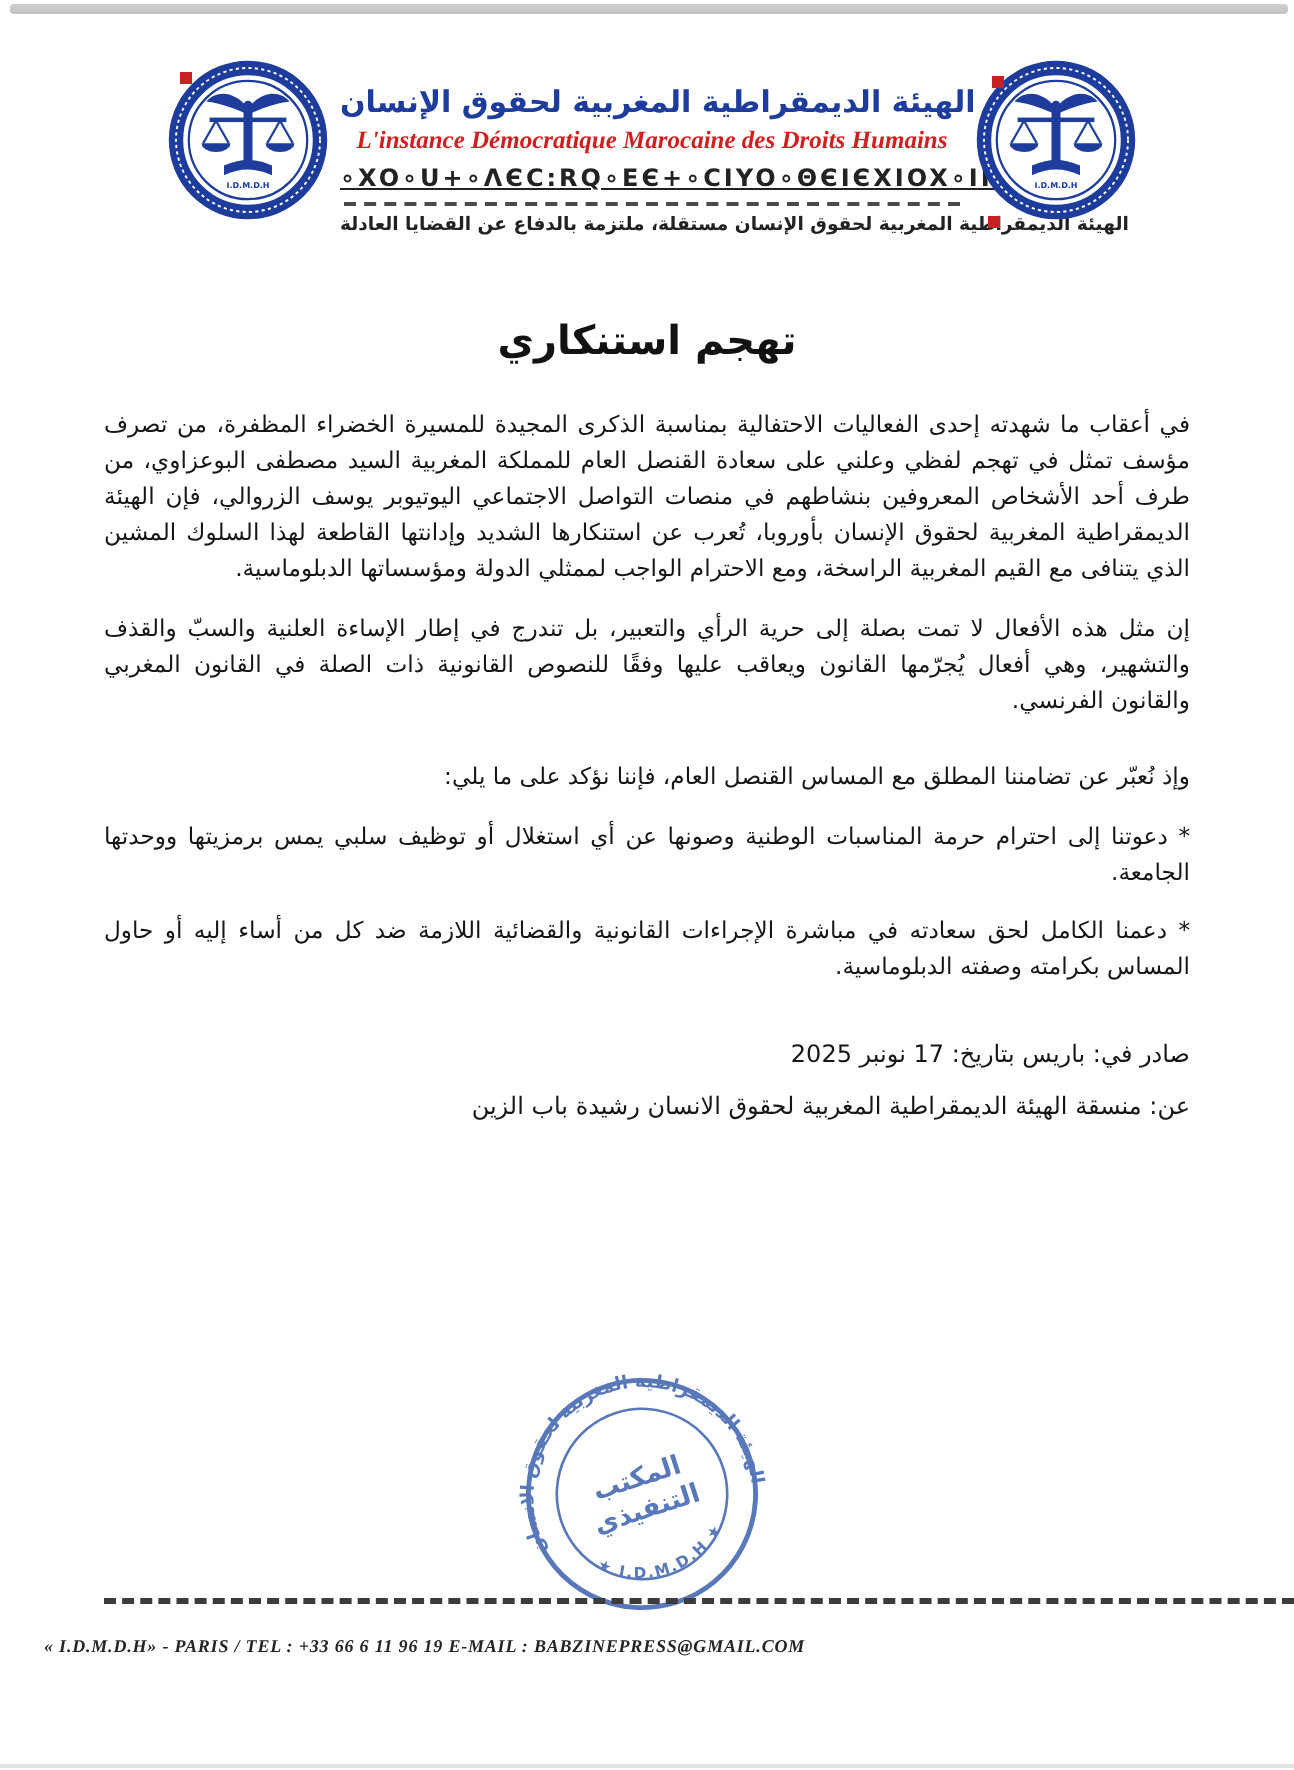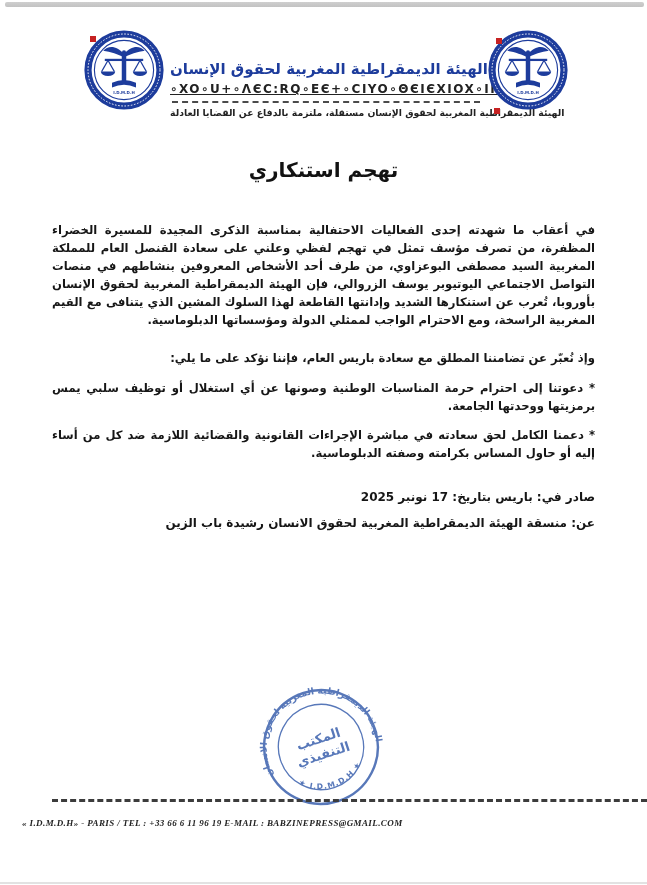--- a/index.html
+++ b/index.html
@@ -24,22 +24,22 @@
   .org-tif{font-weight:bold;font-size:12px;letter-spacing:1.5px;color:#222;
     text-decoration:underline;white-space:nowrap;margin-top:4px;}
   .header-dash{border-top:2px dashed #4a4a4a;margin:5px 2px 4px;}
   .tagline{font-size:9.3px;font-weight:bold;color:#222;white-space:nowrap;}
 
   
   .doc-title{position:absolute;top:158px;left:0;width:100%;text-align:center;
     font-size:20px;font-weight:bold;color:#121212;direction:rtl;}
 
   
-  .body-text{position:absolute;top:221px;right:52px;left:52px;direction:rtl;
-    text-align:justify;font-size:11.6px;font-weight:bold;color:#161616;line-height:18px;}
+  .body-text{position:absolute;top:203px;right:52px;left:52px;direction:rtl;
+    text-align:justify;font-size:11.6px;font-weight:normal;color:#161616;line-height:18px;}
   .body-text p{margin:0 0 12px;}
   .intro-line{margin-top:20px !important;}
   .bullet{margin-bottom:11px !important;}
   .closing{margin-top:11px !important;}
   .issued-block{margin-top:26px;font-size:12px;}
   .issued-block p{margin:0 0 8px;}
 
   
   .stamp{position:absolute;top:676px;left:250px;width:142px;height:142px;
     transform:rotate(-18deg);opacity:0.92;}
@@ -75,20 +75,21 @@
       <line x1="70" y1="38" x2="62" y2="52" stroke="#1d3c9c" stroke-width="1.4"></line>
       <line x1="70" y1="38" x2="78" y2="52" stroke="#1d3c9c" stroke-width="1.4"></line>
       <path d="M 61,52 A 9,5.5 0 0 0 79,52 Z" fill="#1d3c9c"></path>
       <path d="M 35,66 Q 50,59 65,66 L 65,72 Q 50,65 35,72 Z" fill="#1d3c9c"></path>
       <text x="50" y="80" font-size="5" font-weight="bold" text-anchor="middle" fill="#1d3c9c">I.D.M.D.H</text>
     </svg>
   </div>
 
   <div class="center-col">
     <div class="org-ar">الهيئة الديمقراطية المغربية لحقوق الإنسان</div>
+    <div class="org-fr">L'instance Démocratique Marocaine des Droits Humains</div>
     <div class="org-tif">∘XO∘U+∘ΛЄC:RQ∘EЄ+∘CIYO∘ΘЄIЄXIOX∘II:XR∘</div>
     <div class="header-dash"></div>
     <div class="tagline">الهيئة الديمقراطية المغربية لحقوق الإنسان مستقلة، ملتزمة بالدفاع عن القضايا العادلة</div>
   </div>
 
   <div class="logo-wrap">
     <span class="red-dot" style="top:8px;left:8px;"></span>
     <span class="red-dot" style="top:78px;left:6px;"></span>
     <svg viewBox="0 0 100 100">
       <circle cx="50" cy="50" r="45" fill="#ffffff" stroke="#1d3c9c" stroke-width="9"></circle>
@@ -108,21 +109,22 @@
       <path d="M 35,66 Q 50,59 65,66 L 65,72 Q 50,65 35,72 Z" fill="#1d3c9c"></path>
       <text x="50" y="80" font-size="5" font-weight="bold" text-anchor="middle" fill="#1d3c9c">I.D.M.D.H</text>
     </svg>
   </div>
 </div>
 
 <div class="doc-title">تهجم استنكاري</div>
 
 <div class="body-text">
   <p>في أعقاب ما شهدته إحدى الفعاليات الاحتفالية بمناسبة الذكرى المجيدة للمسيرة الخضراء المظفرة، من تصرف مؤسف تمثل في تهجم لفظي وعلني على سعادة القنصل العام للمملكة المغربية السيد مصطفى البوعزاوي، من طرف أحد الأشخاص المعروفين بنشاطهم في منصات التواصل الاجتماعي اليوتيوبر يوسف الزروالي، فإن الهيئة الديمقراطية المغربية لحقوق الإنسان بأوروبا، تُعرب عن استنكارها الشديد وإدانتها القاطعة لهذا السلوك المشين الذي يتنافى مع القيم المغربية الراسخة، ومع الاحترام الواجب لممثلي الدولة ومؤسساتها الدبلوماسية.</p>
-  <p class="intro-line">وإذ نُعبّر عن تضامننا المطلق مع سعادة باريس العام، فإننا نؤكد على ما يلي:</p>
+  <p>إن مثل هذه الأفعال لا تمت بصلة إلى حرية الرأي والتعبير، بل تندرج في إطار الإساءة العلنية والسبّ والقذف والتشهير، وهي أفعال يُجرّمها القانون ويعاقب عليها وفقًا للنصوص القانونية ذات الصلة في القانون المغربي والقانون الفرنسي.</p>
+  <p class="intro-line">وإذ نُعبّر عن تضامننا المطلق مع المساس القنصل العام، فإننا نؤكد على ما يلي:</p>
   <p class="bullet">* دعوتنا إلى احترام حرمة المناسبات الوطنية وصونها عن أي استغلال أو توظيف سلبي يمس برمزيتها ووحدتها الجامعة.</p>
   <p class="bullet">* دعمنا الكامل لحق سعادته في مباشرة الإجراءات القانونية والقضائية اللازمة ضد كل من أساء إليه أو حاول المساس بكرامته وصفته الدبلوماسية.</p>
 
   <div class="issued-block">
     <p>صادر في: باريس بتاريخ: 17 نونبر 2025</p>
     <p>عن: منسقة الهيئة الديمقراطية المغربية لحقوق الانسان رشيدة باب الزين</p>
   </div>
 </div>
 
 <div class="stamp">

